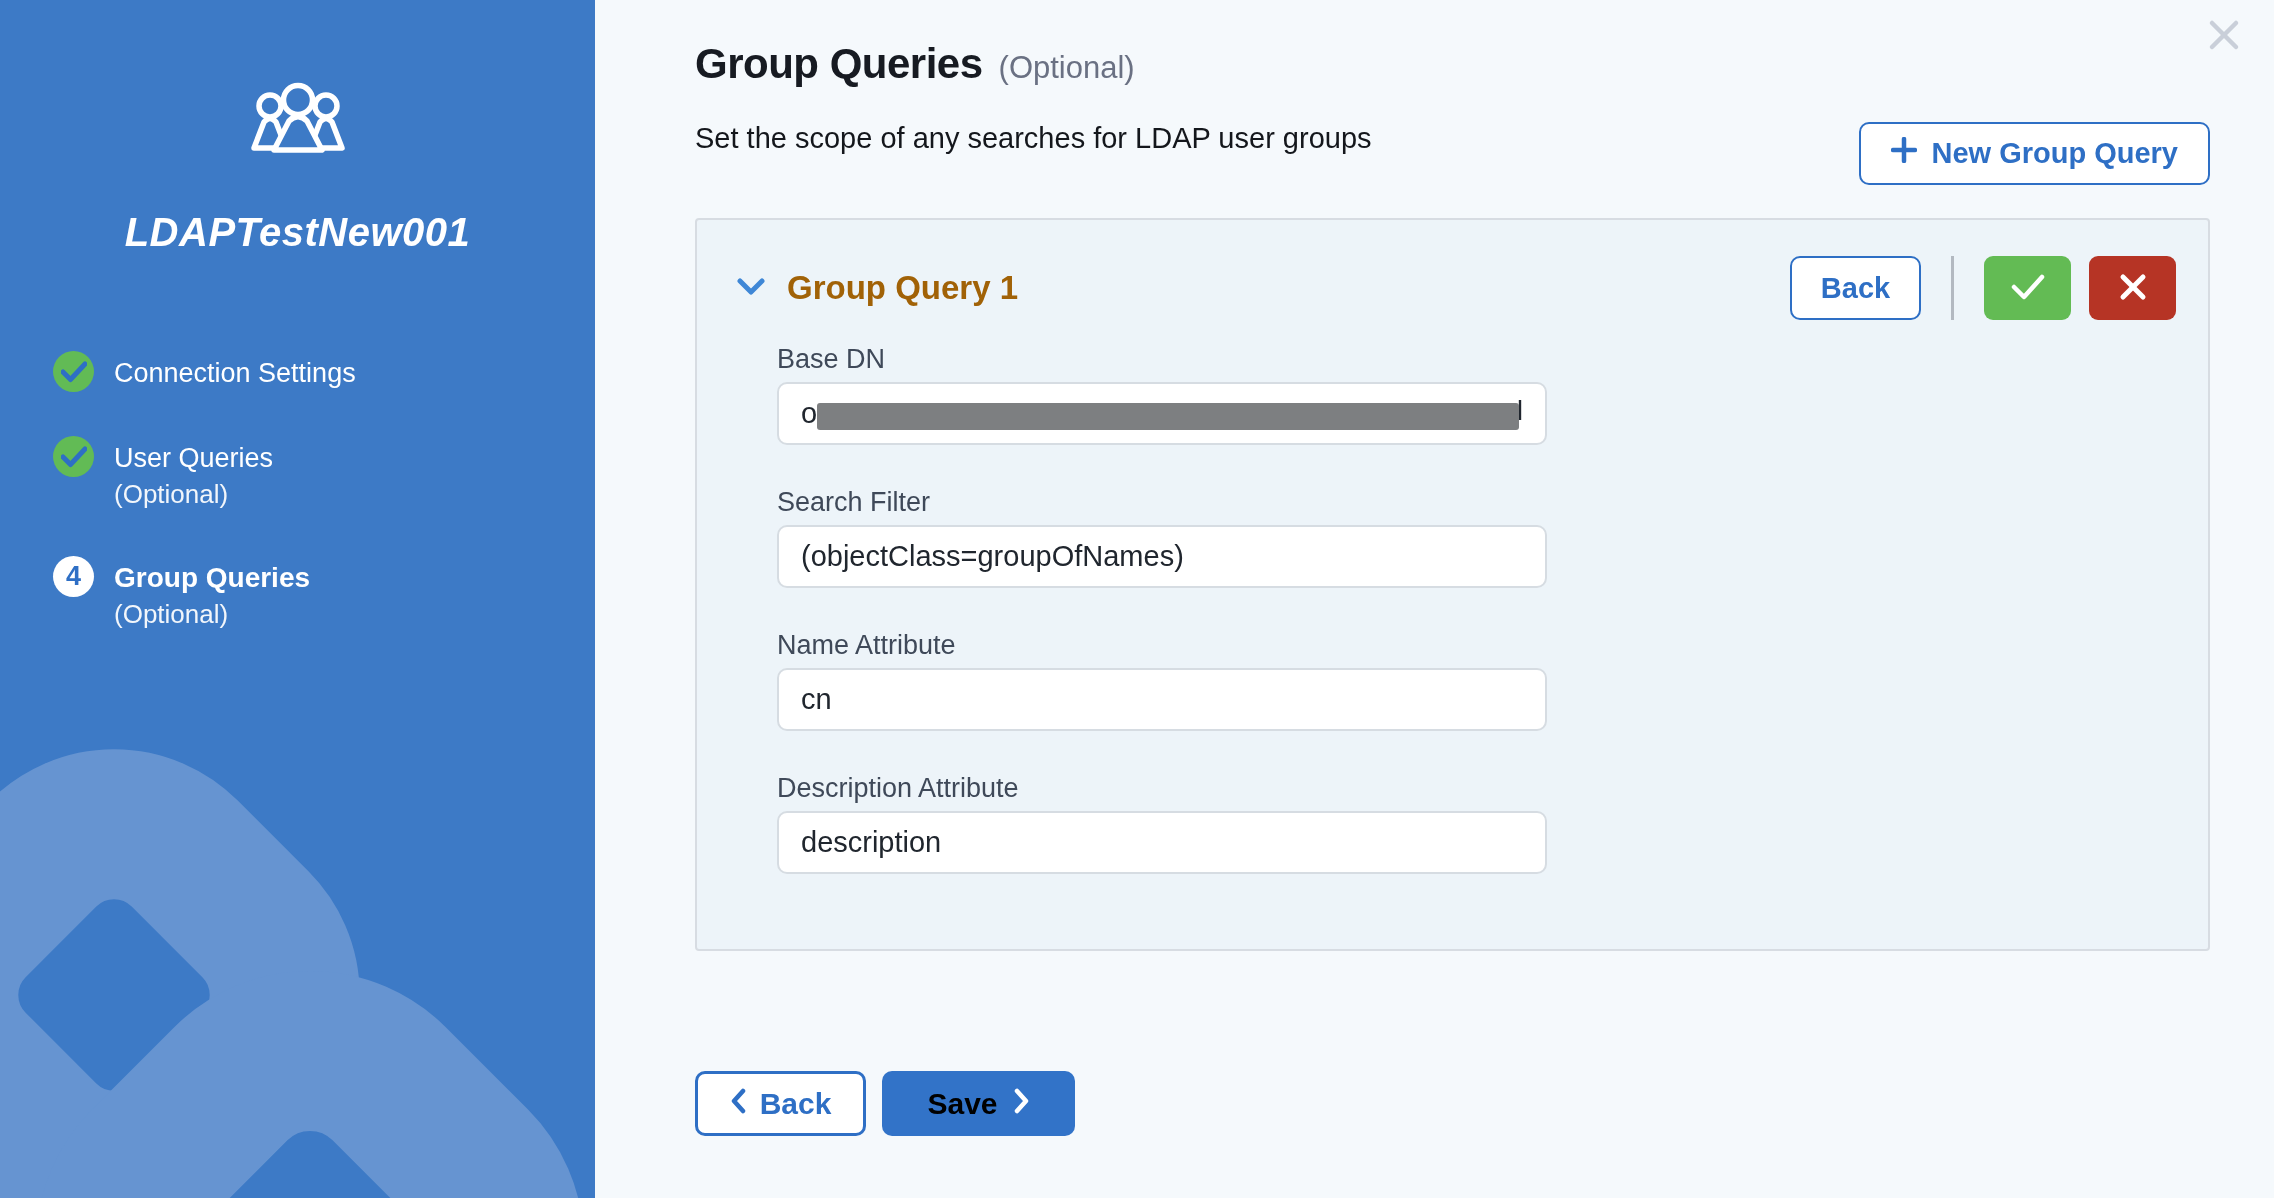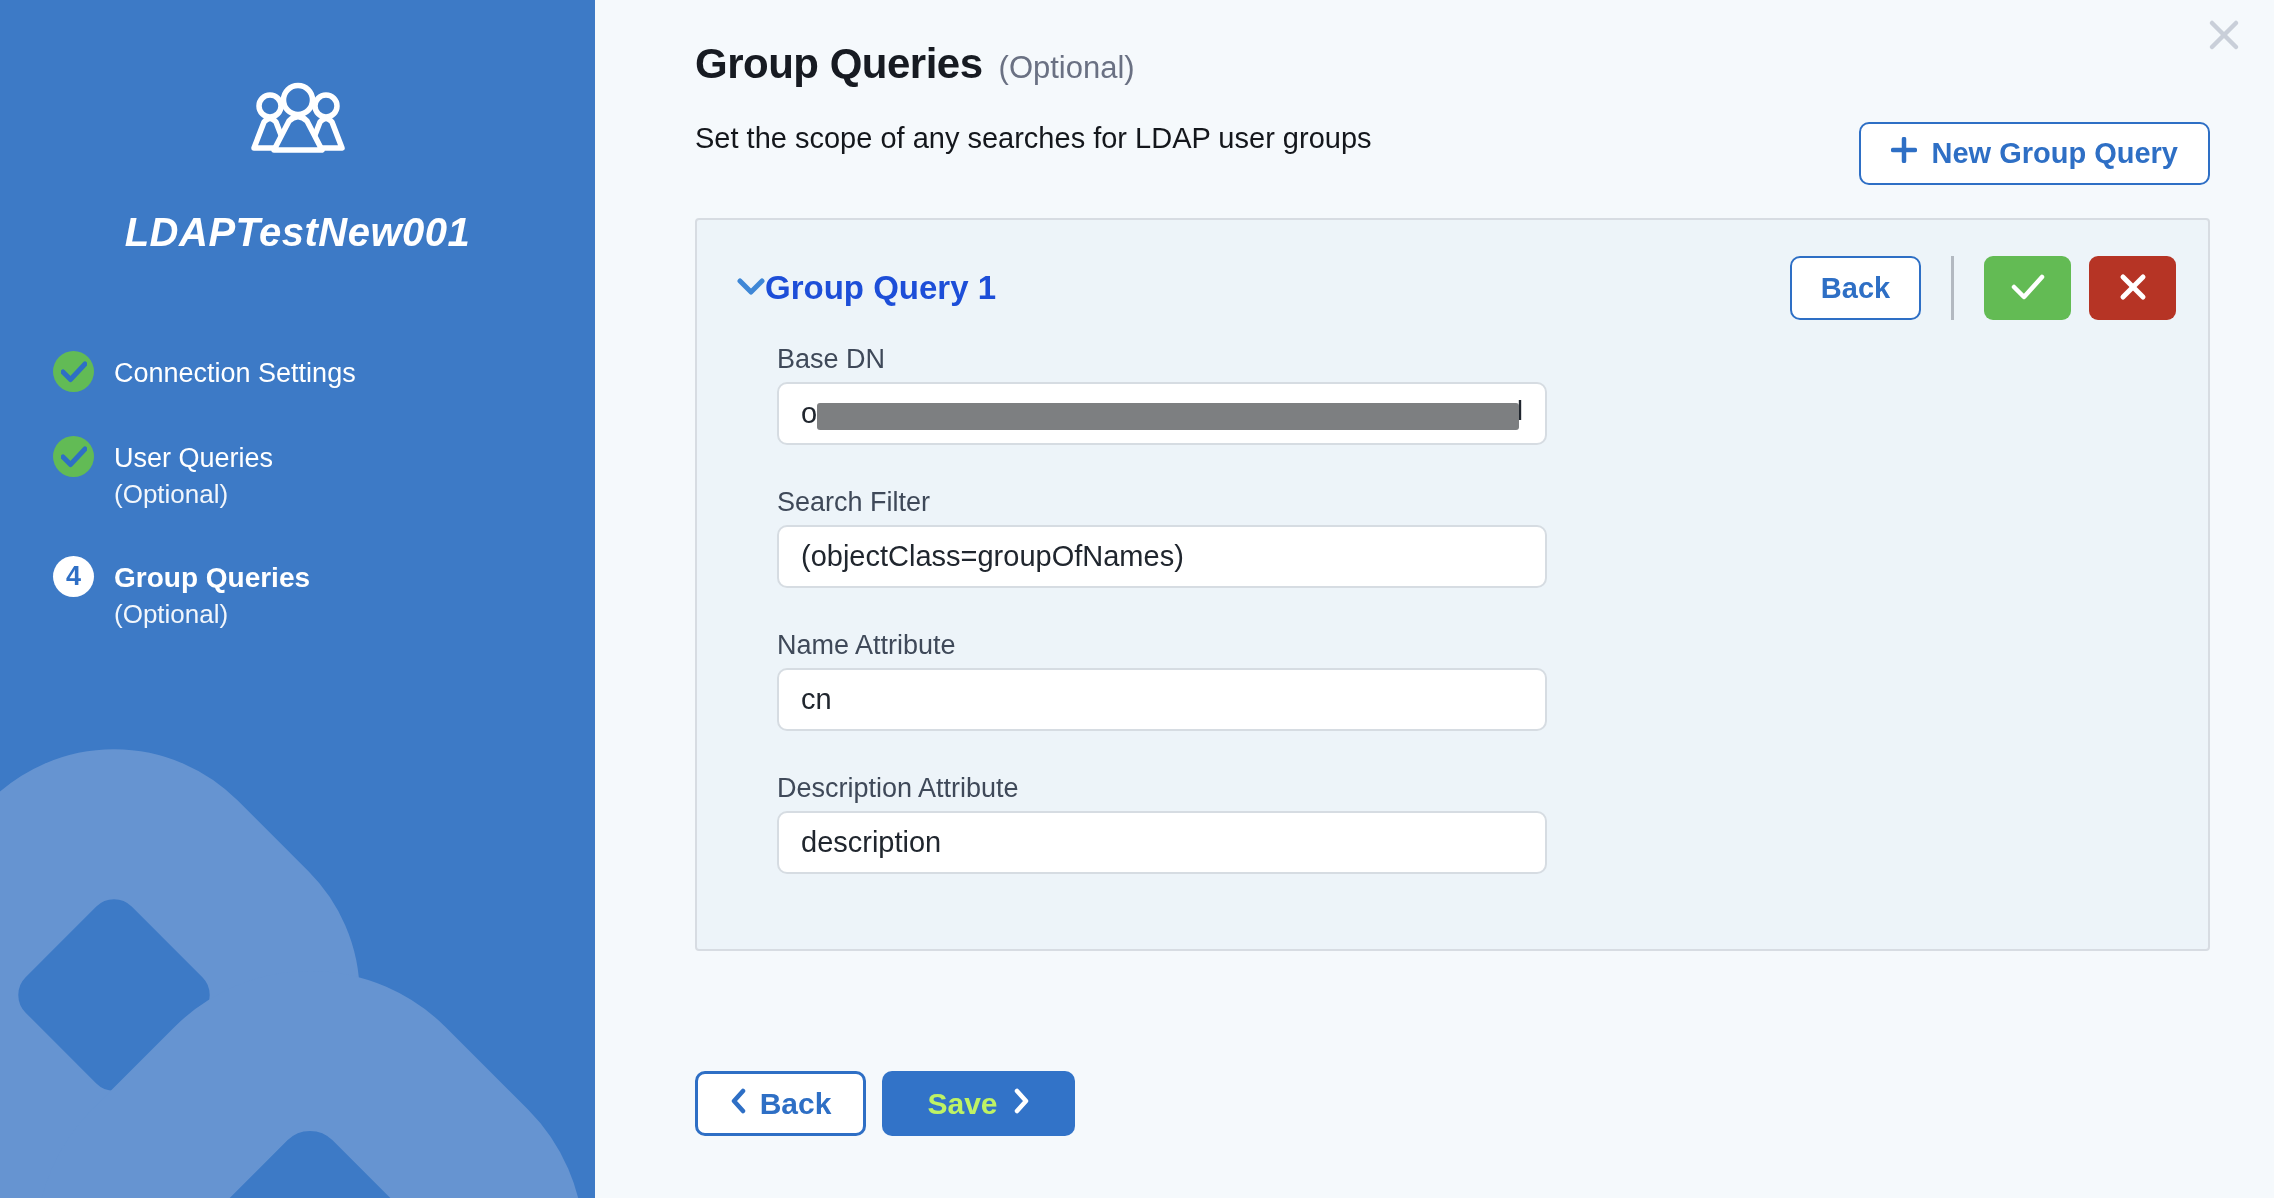--- a/index.html
+++ b/index.html
@@ -57,21 +57,21 @@
   .new-query-btn { height:63px; padding:0 30px; font-size:29px; gap:14px; }
 
   
   .panel {
     margin-top:32px; width:1515px; height:733px;
     background:#edf4f9; border:2px solid #d7dce2; border-radius:4px;
     padding:34px 32px 0 40px;
   }
   .panel-header { display:flex; align-items:center; height:68px; }
   .collapse-toggle { background:none; border:none; cursor:pointer; padding:0 0 0 0; display:flex; align-items:center; }
-  .panel-title { font-size:33px; font-weight:700; color:#1d4ed8; }
+  .panel-title { margin-left:22px; font-size:33px; font-weight:700; color:#a16207; }
   .panel-spacer { flex:1; }
   .test-btn { width:131px; height:64px; font-size:29px; }
   .v-divider { width:3px; height:64px; background:#b3b9c1; margin:0 30px; }
   .icon-btn { width:87px; height:64px; border:none; border-radius:9px; display:flex; align-items:center; justify-content:center; cursor:pointer; }
   .confirm-btn { background:#63bb54; }
   .delete-btn { background:#b63425; margin-left:18px; }
 
   .fields { margin-left:40px; width:770px; }
   .field-label { margin-top:42px; font-size:27px; font-weight:500; color:#3f4959; line-height:30px; }
   .field-label.first { margin-top:22px; }
@@ -91,21 +91,21 @@
   .glimpse.c1 { left:150px; }
   .glimpse.c2 { left:568px; }
   .glimpse.c3 { left:622px; }
   .glimpse.c4 { left:676px; }
   .glimpse.tail { left:740px; font-size:27px; }
 
   
   .actions { margin-top:120px; display:flex; align-items:flex-end; }
   .back-btn { width:171px; height:65px; font-size:30px; gap:14px; border-width:3px; }
   .save-btn { margin-left:16px; width:193px; height:65px; font-size:30px; gap:16px;
-              background:#3273c8; color:#bef264; border:none; }
+              background:#3273c8; color:#000000; border:none; }
 </style>
 </head>
 <body>
 
 <div class="app">
 
   <aside class="sidebar">
     <svg class="watermark" viewBox="0 0 595 1198">
       <g fill="none" stroke="#6694d1" stroke-width="150">
         <g transform="rotate(45 114 995)">

